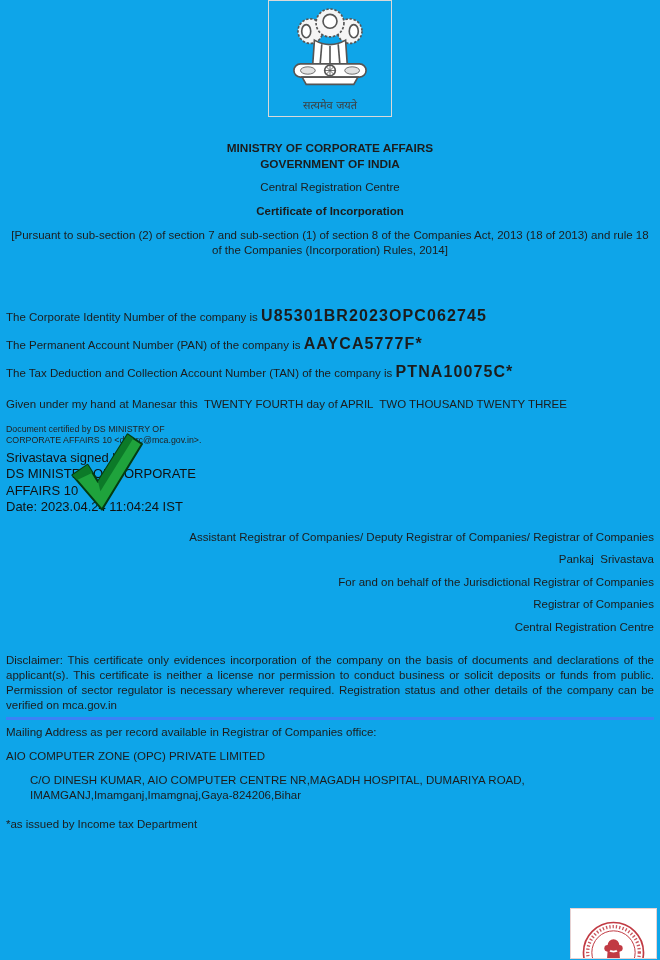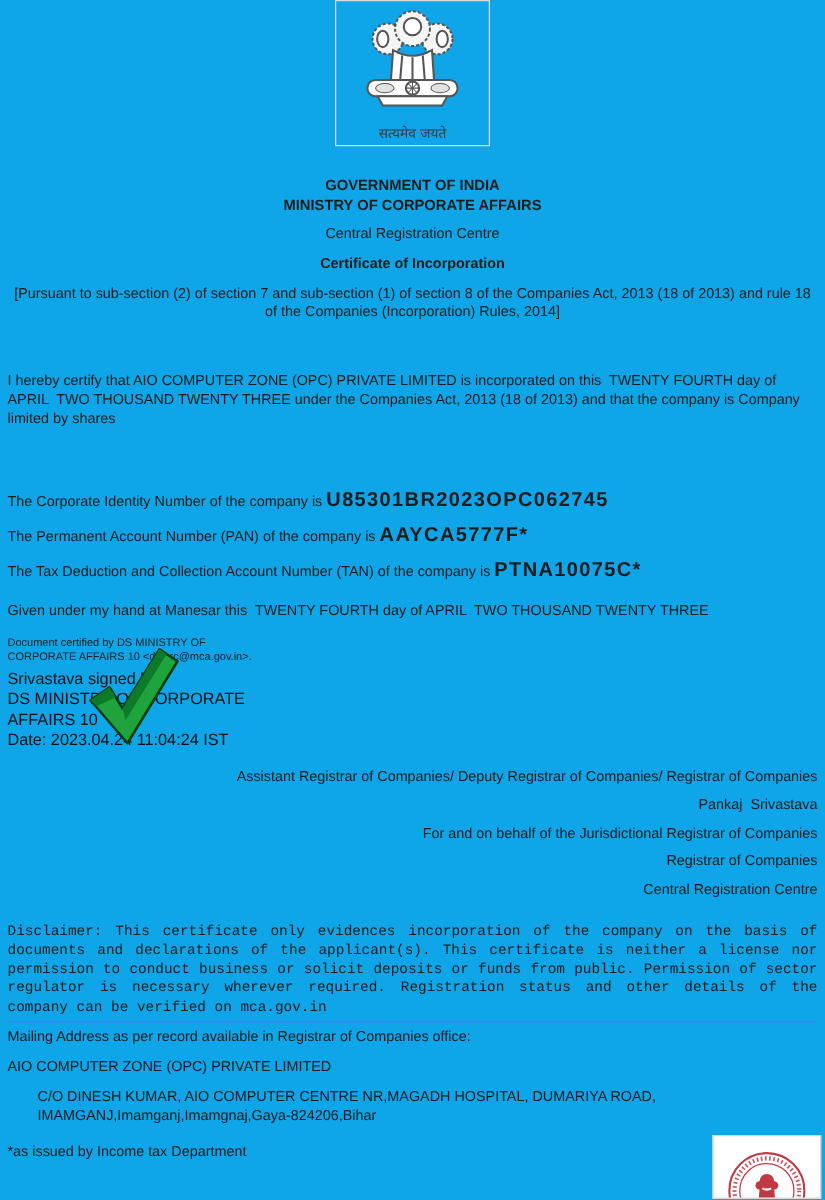--- a/index.html
+++ b/index.html
@@ -43,21 +43,21 @@
   .sig-wrap{margin-top:12px;display:flex;justify-content:flex-start;}
   .sig-block{width:240px;position:relative;margin-right:2px;}
   .sig-cert{font-size:8.8px;line-height:10.8px;color:#222;}
   .sig-signed{font-size:13px;line-height:16.5px;margin-top:4px;color:#111;}
   .sig-check{position:absolute;left:60px;top:0px;width:80px;height:96px;z-index:2;}
 
   .signer-block{text-align:right;margin-top:14px;}
   .signer-block .sig-line{margin-bottom:7.5px;}
 
   
-  .disclaimer{margin-top:18px;line-height:15.3px;text-align:justify;border-bottom:1px solid #3b82f6;padding-bottom:3px;font-family:Liberation Mono, monospace;}
+  .disclaimer{margin-top:18px;line-height:15.3px;text-align:justify;border-bottom:3px solid #3b82f6;padding-bottom:3px;}
   .mailing{margin-top:5px;}
   .company-name{margin-top:9px;}
   .address{margin-top:9px;line-height:15px;margin-left:24px;}
   .note{margin-top:14px;}
 
   
   .seal-box{
     position:absolute;top:908px;right:3px;
     width:87px;height:51px;
     border:1px solid #e7d2d2;background:#fff;
@@ -94,28 +94,27 @@
             <ellipse cx="23" cy="81" rx="9" ry="4.5" fill="#e2e2e2" stroke-width="1"></ellipse>
             <ellipse cx="77" cy="81" rx="9" ry="4.5" fill="#e2e2e2" stroke-width="1"></ellipse>
             <path d="M16 89 L84 89 L79 98 L21 98 Z" fill="#ffffff"></path>
           </g>
         </svg>
       </span>
       <div class="emblem-caption">सत्यमेव जयते</div>
     </div>
 
     <div class="hdr-main center">
+      <div>MINISTRY OF CORPORATE AFFAIRS</div>
       <div>GOVERNMENT OF INDIA</div>
-      <div>MINISTRY OF CORPORATE AFFAIRS</div>
     </div>
     <div class="hdr-centre center">Central Registration Centre</div>
     <div class="hdr-title center">Certificate of Incorporation</div>
     <div class="pursuant center">[Pursuant to sub-section (2) of section 7 and sub-section (1) of section 8 of the Companies Act, 2013 (18 of 2013) and rule 18 of the Companies (Incorporation) Rules, 2014]</div>
 
-    <div class="certify pre">I hereby certify that AIO COMPUTER ZONE (OPC) PRIVATE LIMITED is incorporated on this  TWENTY FOURTH day of APRIL  TWO THOUSAND TWENTY THREE under the Companies Act, 2013 (18 of 2013) and that the company is Company limited by shares</div>
 
     <div class="id-line1">
       <span>The Corporate Identity Number of the company is </span><span class="idv">U85301BR2023OPC062745</span>
     </div>
     <div class="id-line">
       <span>The Permanent Account Number (PAN) of the company is </span><span class="idv">AAYCA5777F*</span>
     </div>
     <div class="id-line">
       <span>The Tax Deduction and Collection Account Number (TAN) of the company is </span><span class="idv">PTNA10075C*</span>
     </div>

